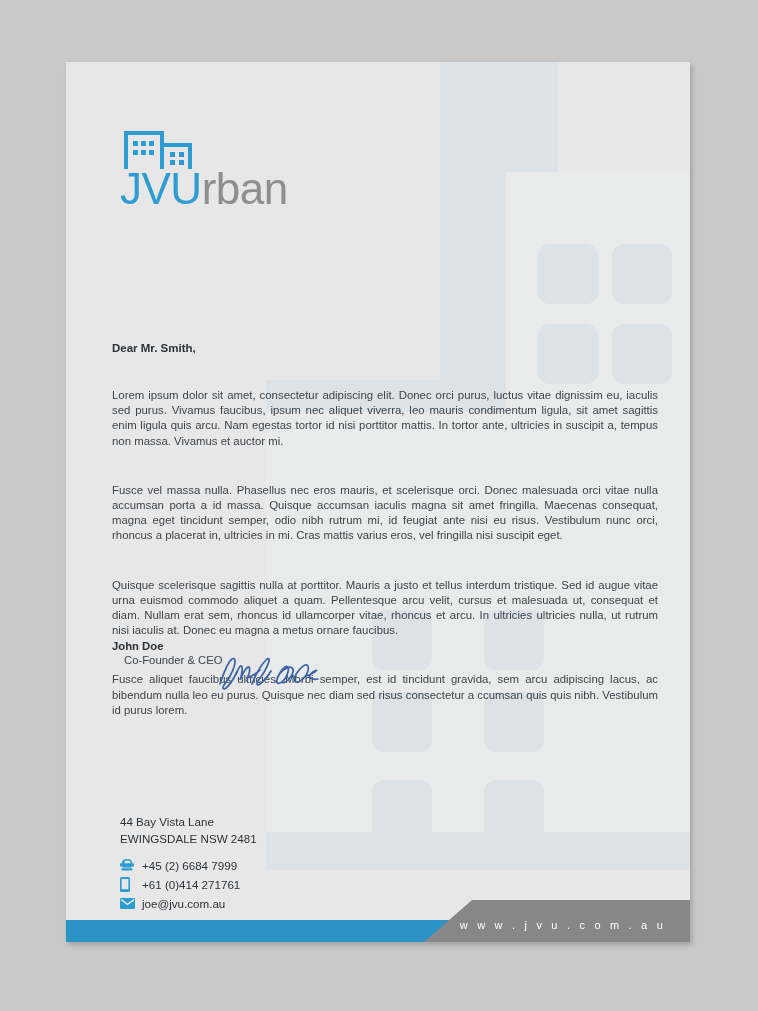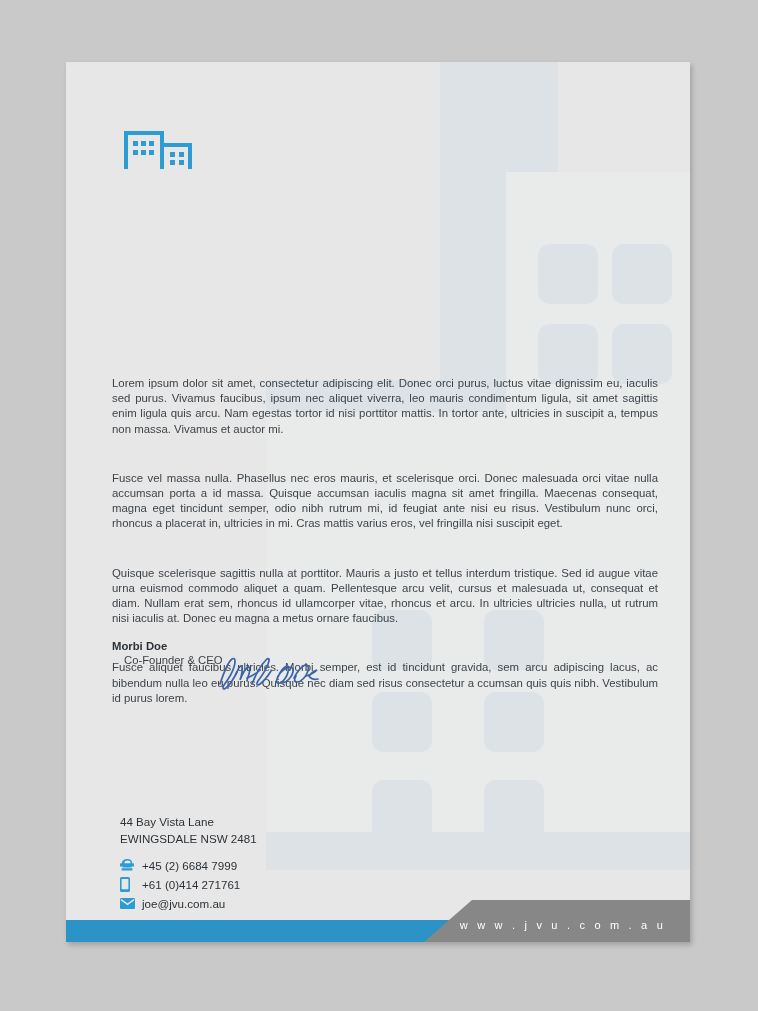--- a/index.html
+++ b/index.html
@@ -131,33 +131,35 @@
           <rect x="35" y="12" width="5" height="5" opacity="0"></rect>
           <rect x="11" y="21" width="5" height="5"></rect>
           <rect x="19" y="21" width="5" height="5"></rect>
           <rect x="27" y="21" width="5" height="5"></rect>
           <rect x="48" y="23" width="5" height="5"></rect>
           <rect x="57" y="23" width="5" height="5"></rect>
           <rect x="48" y="31" width="5" height="5"></rect>
           <rect x="57" y="31" width="5" height="5"></rect>
         </g>
       </svg>
+      <div id="logo-word"><span class="lw-blue">JVU</span><span class="lw-grey">rban</span></div>
     </div>
 
     <div id="letter">
+      <div id="salutation">Dear Mr. Smith,</div>
       <div id="paras">
         <div class="para">Lorem ipsum dolor sit amet, consectetur adipiscing elit. Donec orci purus, luctus vitae dignissim eu, iaculis sed purus. Vivamus faucibus, ipsum nec aliquet viverra, leo mauris condimentum ligula, sit amet sagittis enim ligula quis arcu. Nam egestas tortor id nisi porttitor mattis. In tortor ante, ultricies in suscipit a, tempus non massa. Vivamus et auctor mi.</div>
         <div class="para">Fusce vel massa nulla. Phasellus nec eros mauris, et scelerisque orci. Donec malesuada orci vitae nulla accumsan porta a id massa. Quisque accumsan iaculis magna sit amet fringilla. Maecenas consequat, magna eget tincidunt semper, odio nibh rutrum mi, id feugiat ante nisi eu risus. Vestibulum nunc orci, rhoncus a placerat in, ultricies in mi. Cras mattis varius eros, vel fringilla nisi suscipit eget.</div>
         <div class="para">Quisque scelerisque sagittis nulla at porttitor. Mauris a justo et tellus interdum tristique. Sed id augue vitae urna euismod commodo aliquet a quam. Pellentesque arcu velit, cursus et malesuada ut, consequat et diam. Nullam erat sem, rhoncus id ullamcorper vitae, rhoncus et arcu. In ultricies ultricies nulla, ut rutrum nisi iaculis at. Donec eu magna a metus ornare faucibus.</div>
         <div class="para">Fusce aliquet faucibus ultricies. Morbi semper, est id tincidunt gravida, sem arcu adipiscing lacus, ac bibendum nulla leo eu purus. Quisque nec diam sed risus consectetur a ccumsan quis quis nibh. Vestibulum id purus lorem.</div>
       </div>
     </div>
 
     <div id="sign-block">
-      <div id="sign-name">Morbi Doe</div>
+      <div id="sign-name">John Doe</div>
       <div id="sign-title">Co-Founder &amp; CEO</div>
       <svg id="sign-mark" width="110" height="46" viewBox="0 0 110 46">
         <g fill="none" stroke="#3a63a8" stroke-width="1.7" stroke-linecap="round">
           <path d="M6 34 C10 22 14 12 18 9 C21 7 22 11 20 17 C18 24 13 31 10 35 C8 38 9 40 12 38 C16 35 20 28 23 22"></path>
           <path d="M22 24 C25 17 27 14 28 17 C29 21 27 27 26 30 C28 25 31 19 34 17 C36 16 36 20 35 24 C34 27 33 30 33 31"></path>
           <path d="M33 28 C38 26 43 23 46 20"></path>
           <path d="M38 34 C42 24 47 15 52 10 C55 7 56 9 54 14 C52 20 47 27 44 31 C42 34 43 36 46 34 C50 31 54 26 57 21"></path>
           <path d="M62 32 C64 26 67 20 71 17 C74 15 75 18 74 22 C73 27 69 32 66 33 C63 34 62 32 63 29 C64 25 68 20 73 18 C77 16 80 18 79 22 C78 27 73 32 69 33"></path>
           <path d="M80 28 C83 22 87 17 91 15 C94 14 95 17 94 21 C92 27 87 32 83 32 C80 32 80 29 82 26"></path>
           <path d="M92 26 C96 25 100 23 103 20 C100 21 97 23 95 26 C97 29 100 30 104 29"></path>

